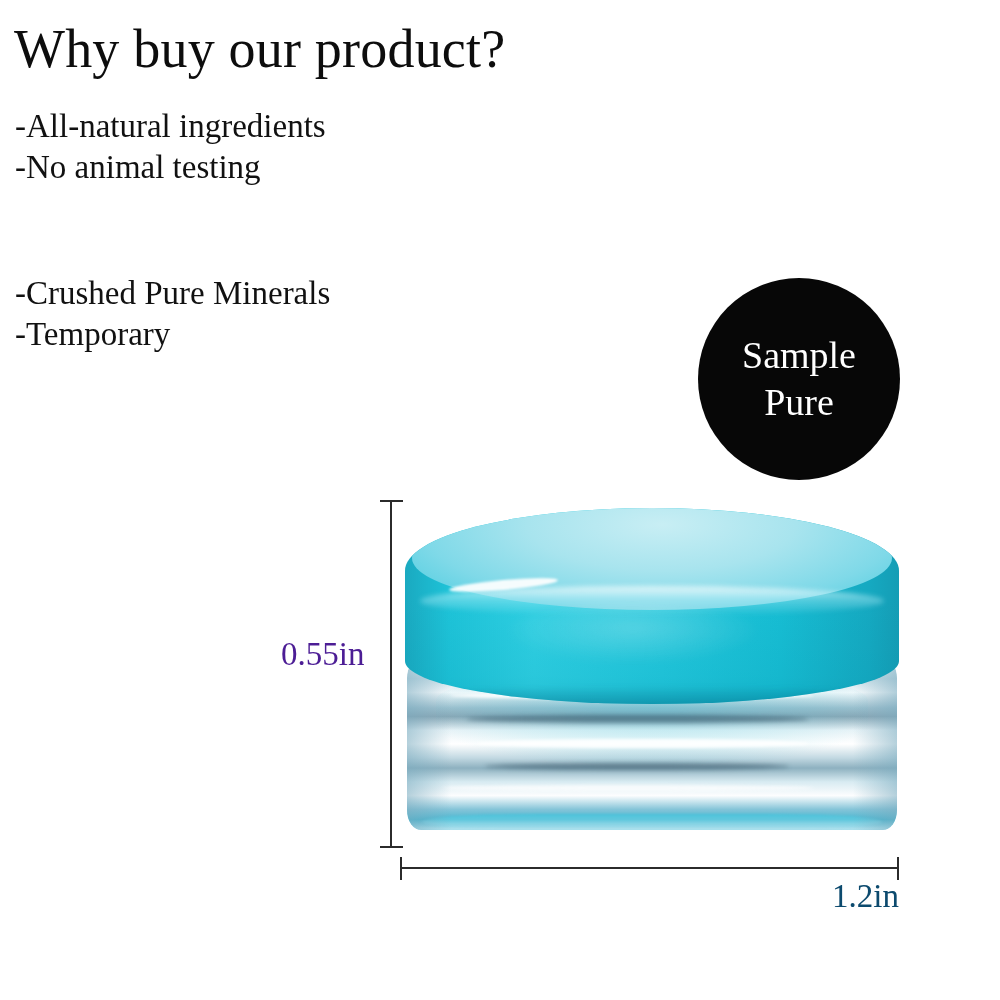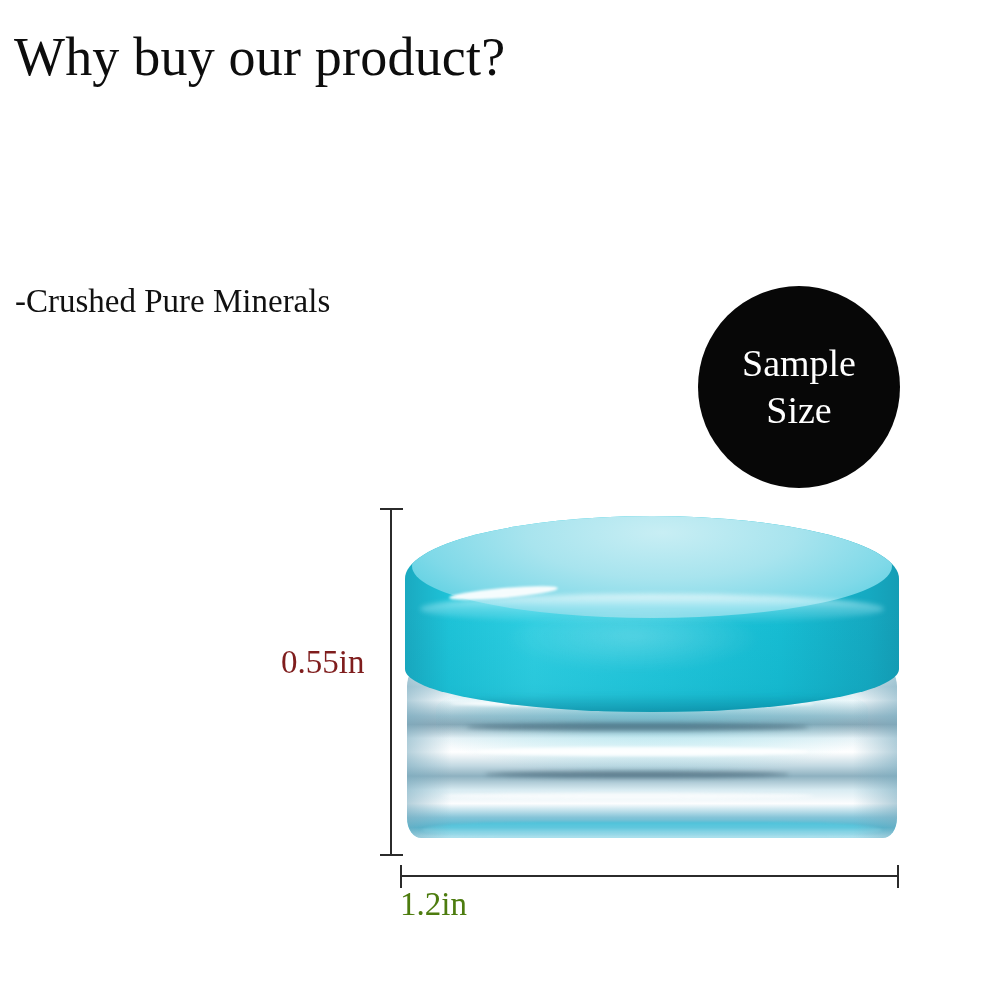--- a/index.html
+++ b/index.html
@@ -12,21 +12,20 @@
     background: #ffffff;
     font-family: "Liberation Serif", "DejaVu Serif", serif;
     color: #111111;
     overflow: hidden;
   }
   #page {
     position: relative;
     width: 1000px;
     height: 756px;
     background: #ffffff;
-    margin-top: 8px;
   }
 
   
   #headline {
     position: absolute;
     left: 14px;
     top: 18px;
     font-size: 54px;
     line-height: 62px;
     font-weight: 400;
@@ -103,32 +102,32 @@
   }
   #dim-h-cap-left  { left: 400px; top: 857px; }
   #dim-h-cap-right { left: 897px; top: 857px; }
 
   #dim-height-label {
     position: absolute;
     left: 281px;
     top: 634px;
     font-size: 33px;
     line-height: 40px;
-    color: #7f1d1d;
+    color: #4c1d95;
     white-space: nowrap;
   }
   #dim-width-label {
     position: absolute;
     left: 400px;
     top: 876px;
     width: 499px;
-    text-align: left;
+    text-align: right;
     font-size: 33px;
     line-height: 40px;
-    color: #4d7c0f;
+    color: #0c4a6e;
   }
 
   
   #product-jar {
     position: absolute;
     left: 405px;
     top: 508px;
     width: 494px;
     height: 322px;
   }
@@ -313,29 +312,32 @@
   }
 </style>
 </head>
 <body>
 
 <div id="page">
 
   <div id="headline">Why buy our product?</div>
 
   <div id="benefits-primary" class="benefit-list">
+    <span class="benefit-line">-All-natural ingredients</span>
+    <span class="benefit-line">-No animal testing</span>
   </div>
 
   <div id="benefits-secondary" class="benefit-list">
     <span class="benefit-line">-Crushed Pure Minerals</span>
+    <span class="benefit-line">-Temporary</span>
   </div>
 
   <div id="sample-badge">
     <span>Sample</span>
-    <span>Size</span>
+    <span>Pure</span>
   </div>
 
   <div id="dim-v-line" class="dim-line"></div>
   <div id="dim-v-cap-top" class="dim-cap-h"></div>
   <div id="dim-v-cap-bot" class="dim-cap-h"></div>
   <div id="dim-height-label">0.55in</div>
 
   <div id="dim-h-line" class="dim-line"></div>
   <div id="dim-h-cap-left" class="dim-cap-v"></div>
   <div id="dim-h-cap-right" class="dim-cap-v"></div>

